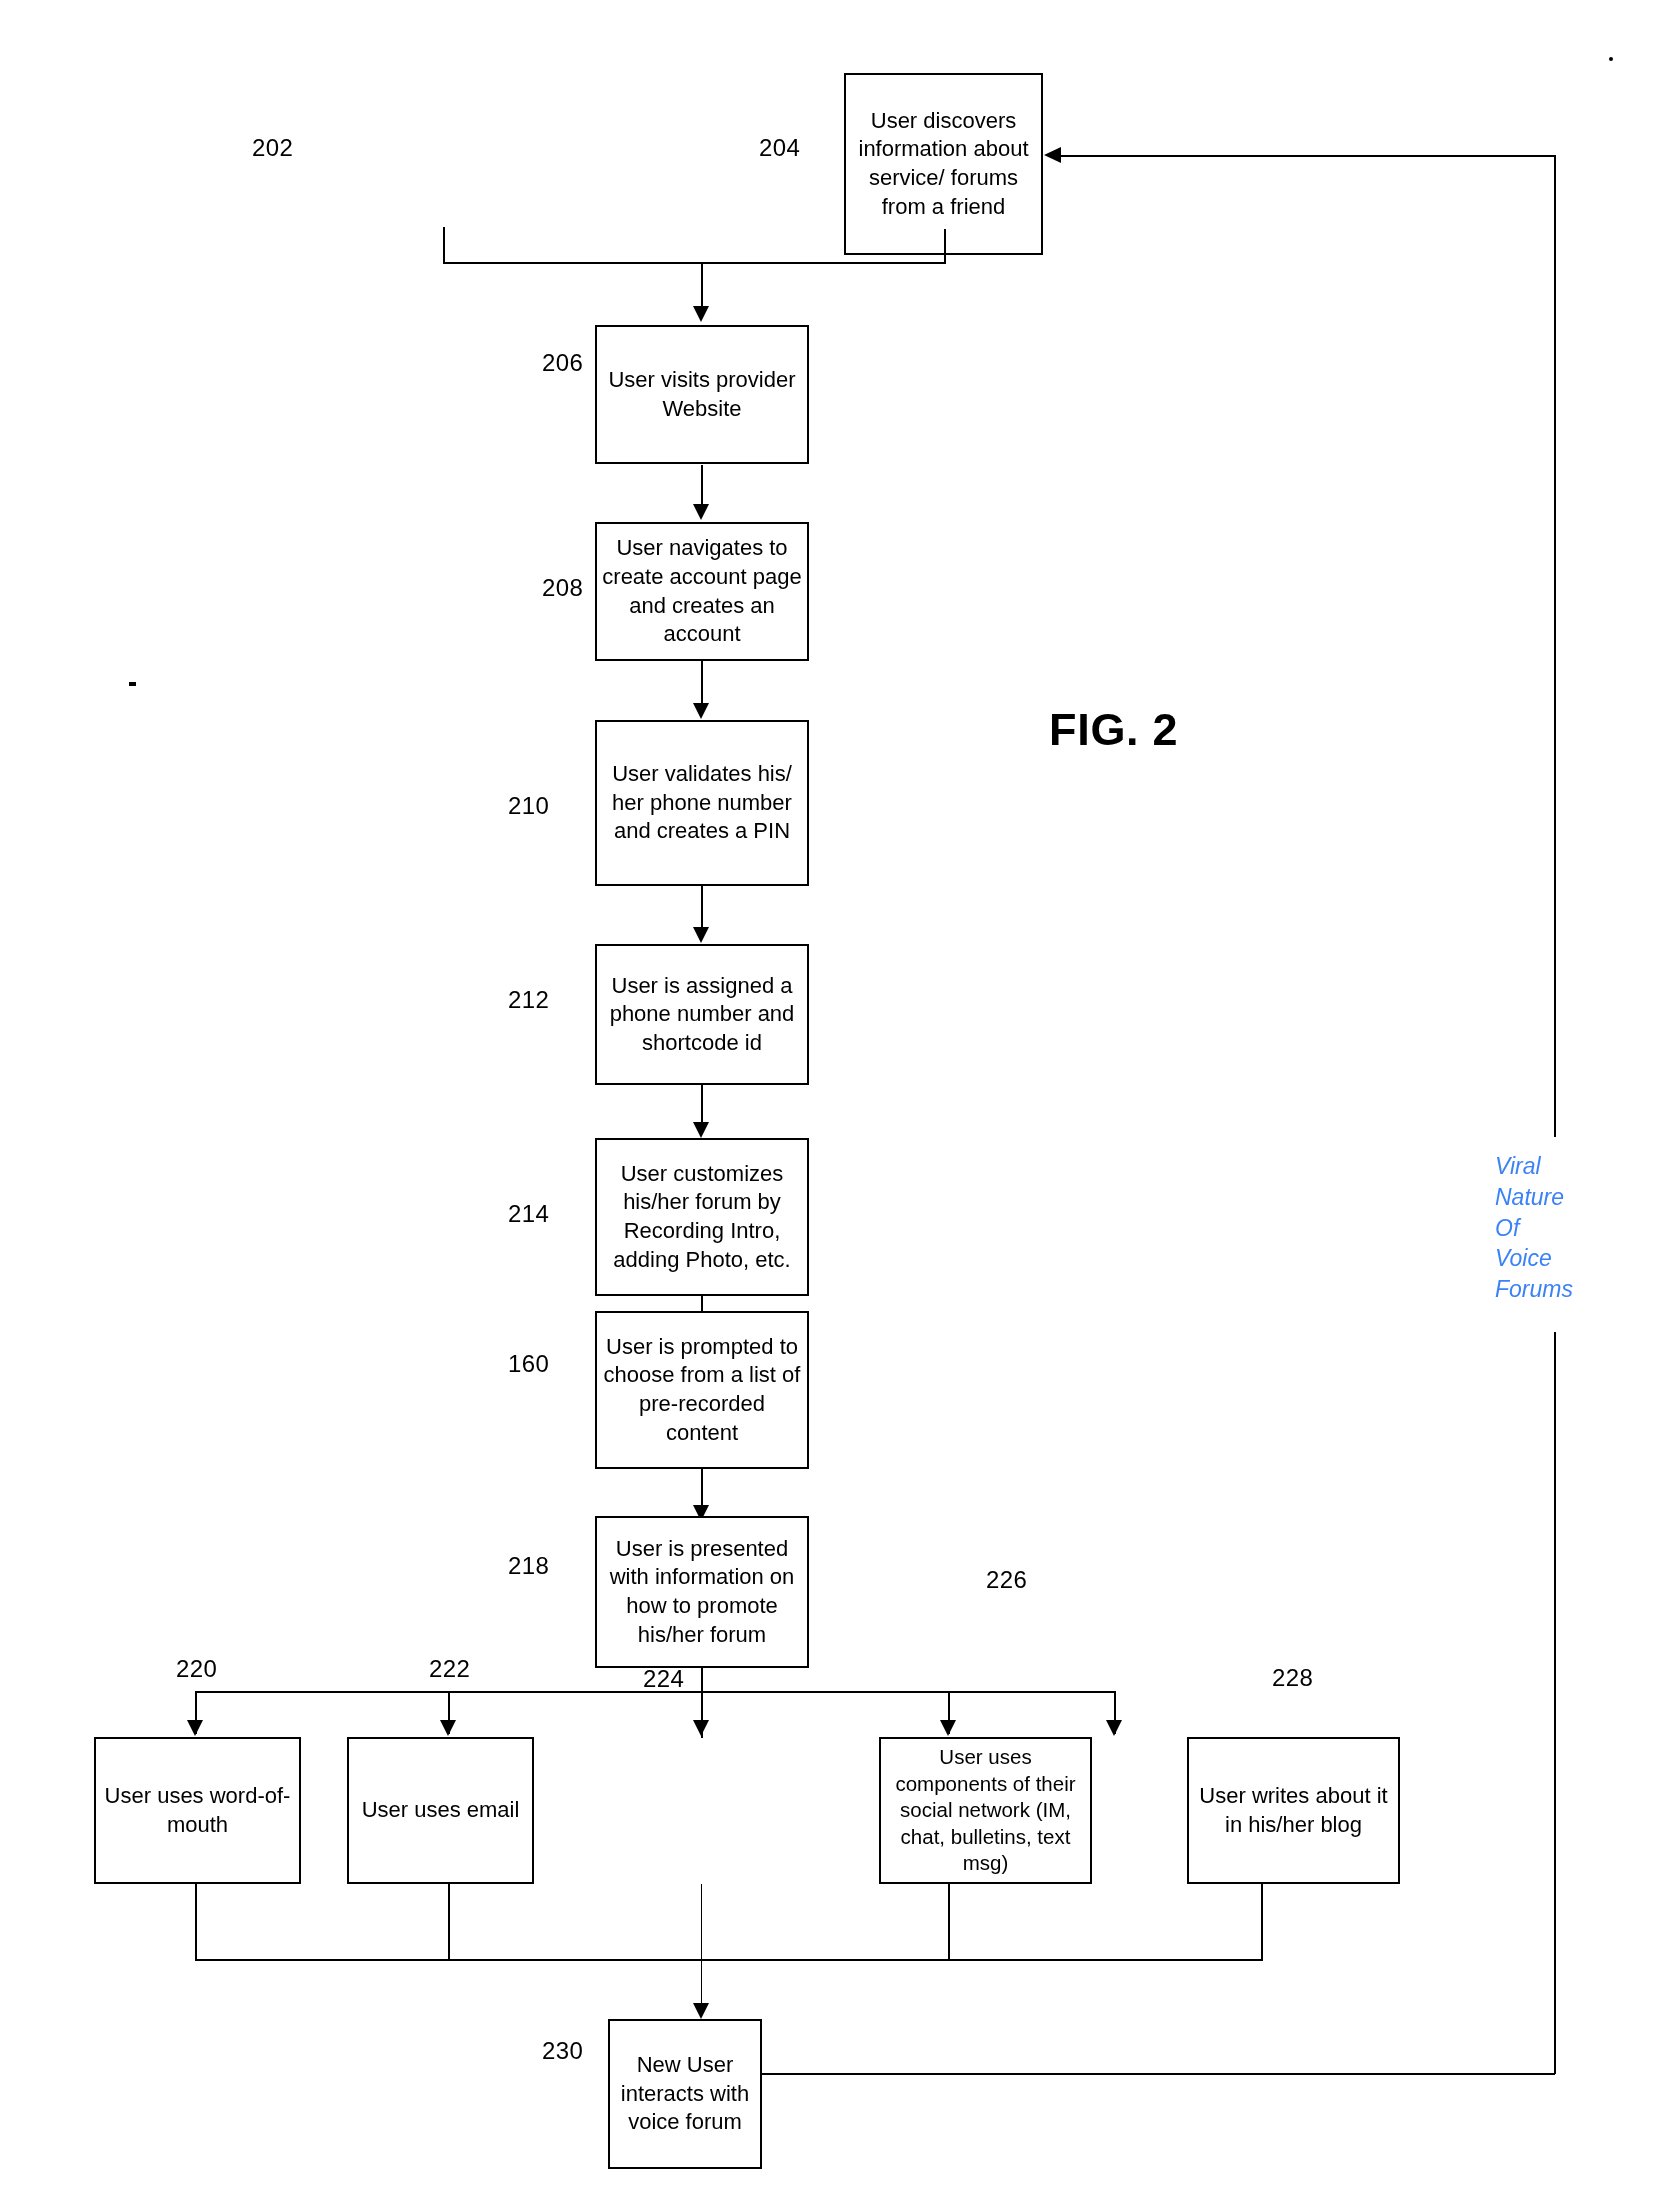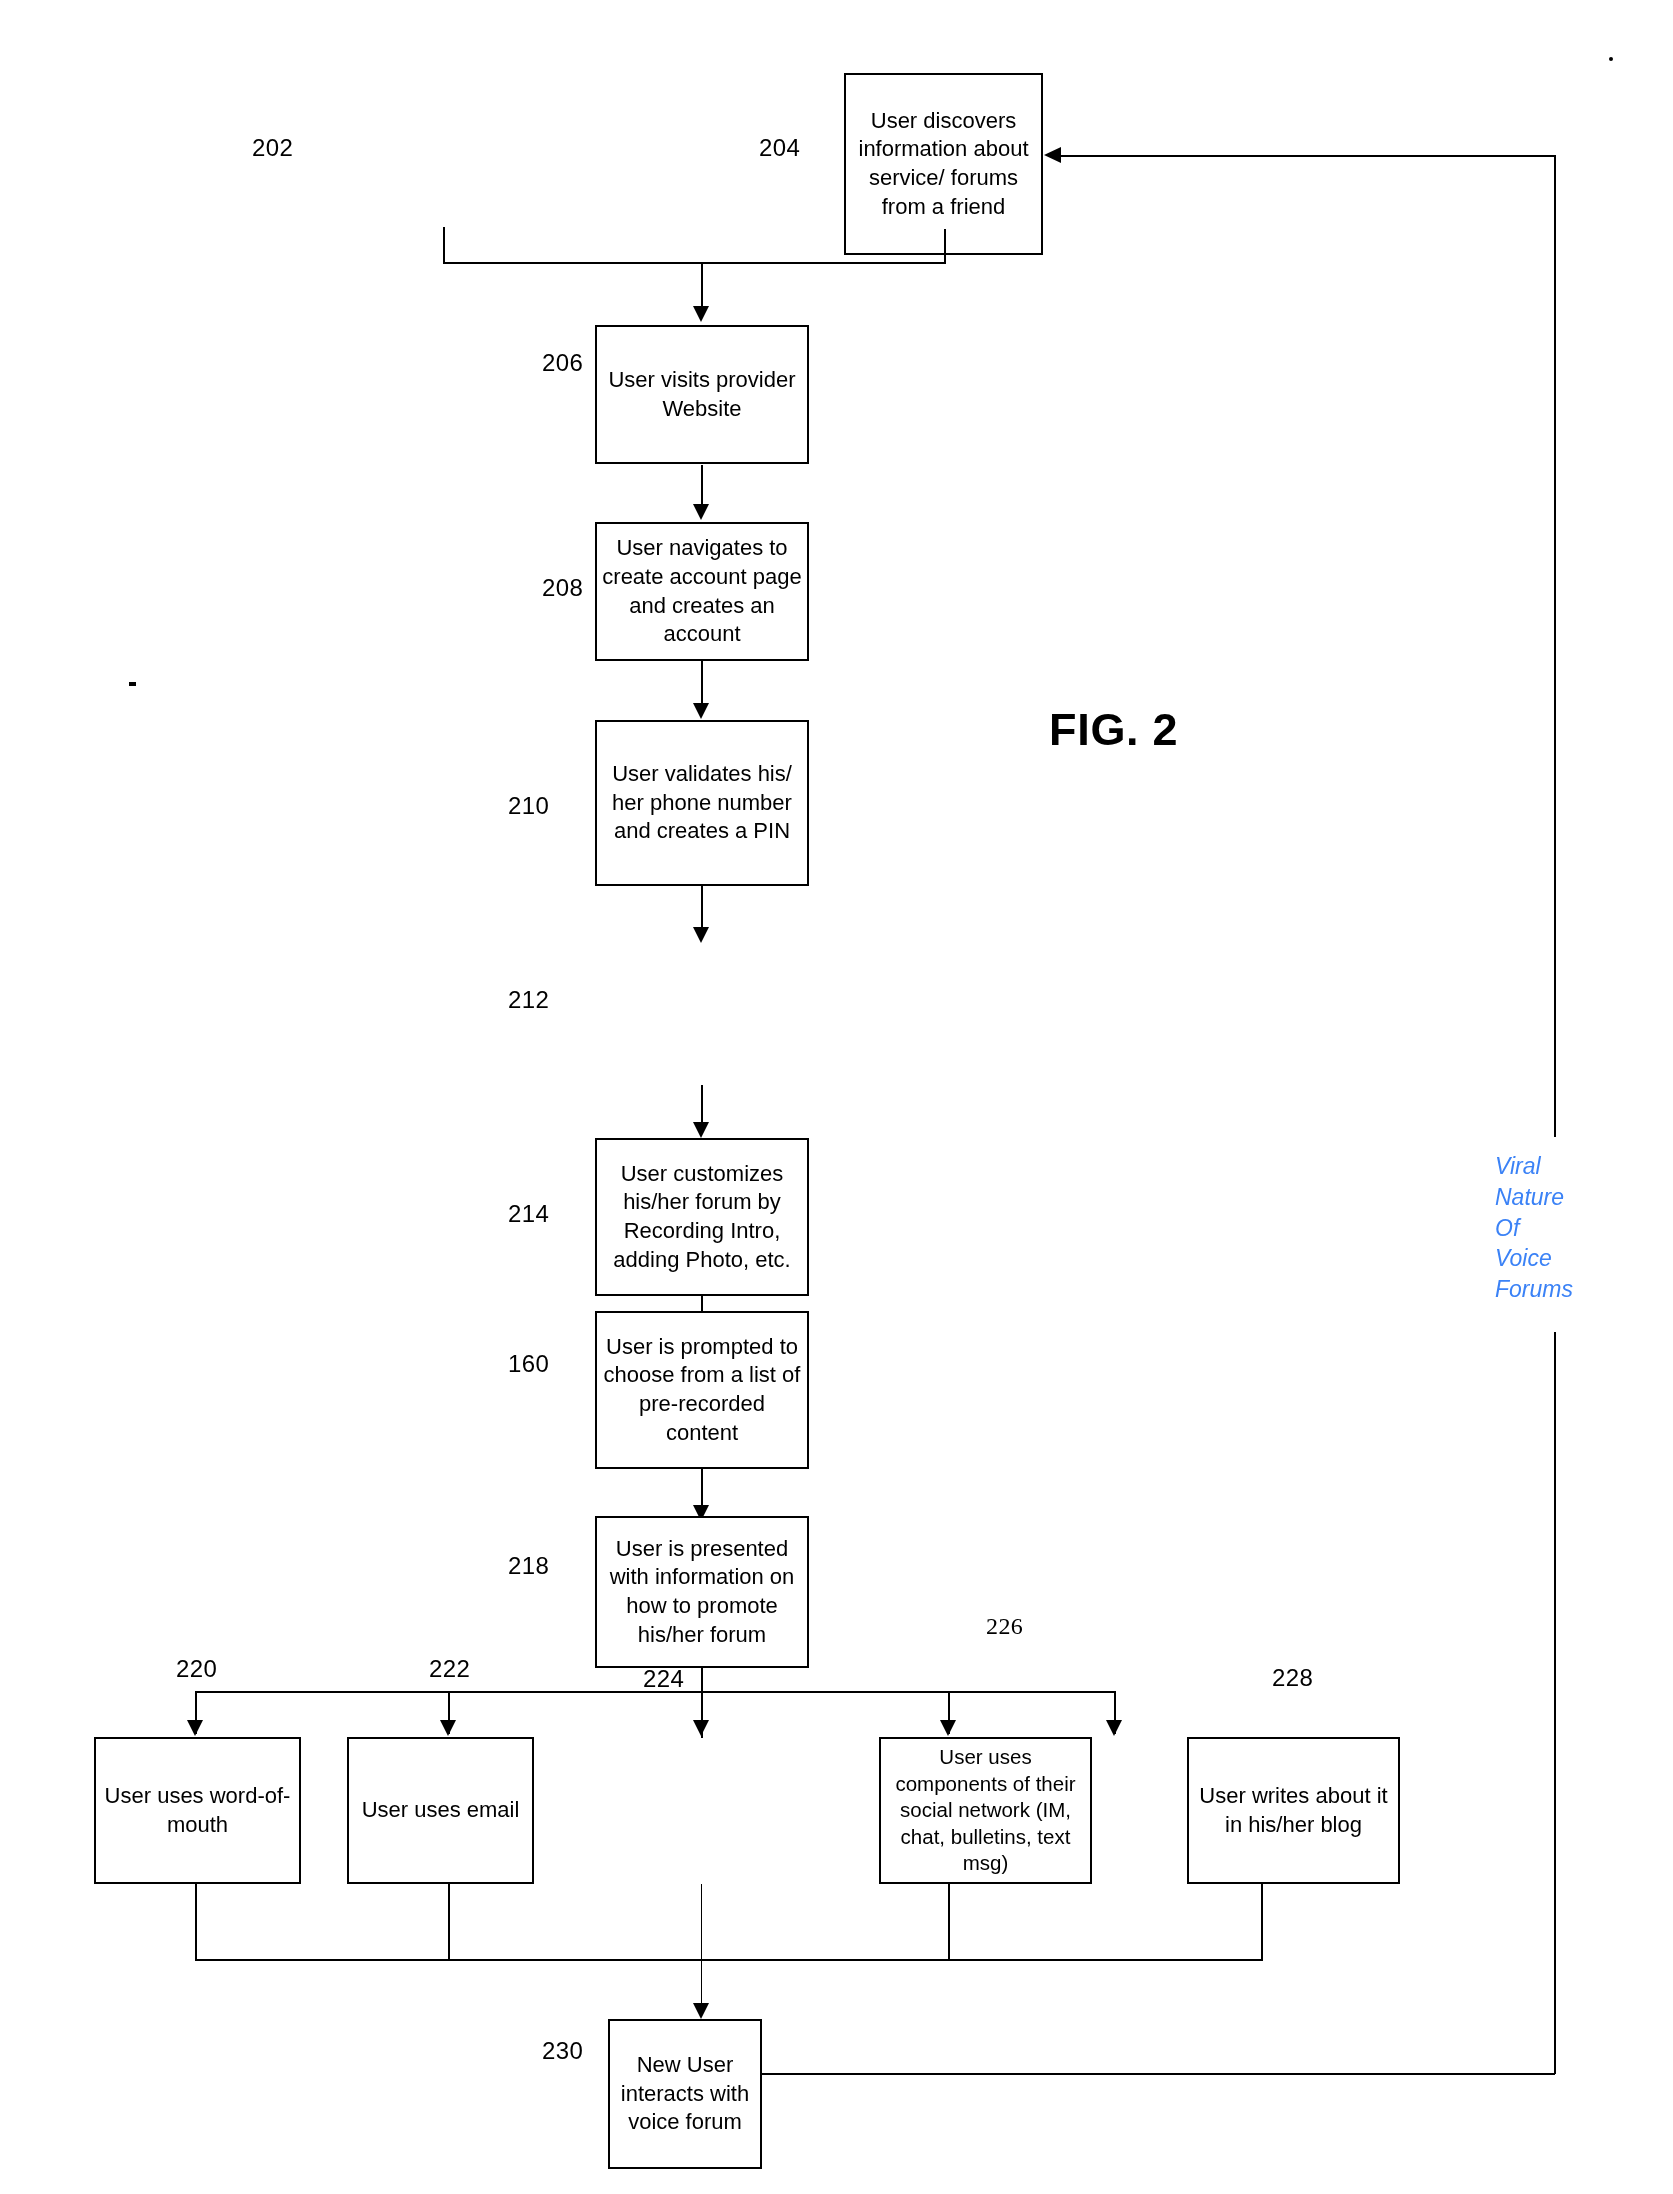--- a/index.html
+++ b/index.html
@@ -151,20 +151,23 @@
   <div class="arrow-down" style="left:693px; top:703px;"></div>
 
   <div class="ref" style="left:508px; top:792px;">210</div>
   <div class="box" style="left:595px; top:720px; width:214px; height:166px;">
     <span>User validates his/ her phone number and creates a PIN</span>
   </div>
   <div class="vline" style="left:701px; top:885px; height:43px;"></div>
   <div class="arrow-down" style="left:693px; top:927px;"></div>
 
   <div class="ref" style="left:508px; top:986px;">212</div>
+  <div class="box" style="left:595px; top:944px; width:214px; height:141px;">
+    <span>User is assigned a phone number and shortcode id</span>
+  </div>
   <div class="vline" style="left:701px; top:1085px; height:38px;"></div>
   <div class="arrow-down" style="left:693px; top:1122px;"></div>
 
   <div class="ref" style="left:508px; top:1200px;">214</div>
   <div class="box" style="left:595px; top:1138px; width:214px; height:158px;">
     <span>User customizes his/her forum by Recording Intro, adding Photo, etc.</span>
   </div>
   <div class="vline" style="left:701px; top:1296px; height:37px;"></div>
   <div class="arrow-down" style="left:693px; top:1332px;"></div>
 
@@ -194,21 +197,21 @@
 
   <div class="vline" style="left:948px; top:1691px; height:43px;"></div>
   <div class="arrow-down" style="left:940px; top:1720px;"></div>
 
   <div class="vline" style="left:1114px; top:1691px; height:43px;"></div>
   <div class="arrow-down" style="left:1106px; top:1720px;"></div>
 
   <div class="ref" style="left:176px; top:1655px;">220</div>
   <div class="ref" style="left:429px; top:1655px;">222</div>
   <div class="ref" style="left:643px; top:1665px;">224</div>
-  <div class="ref" style="left:986px; top:1613px;font-family:Liberation Serif, serif;">226</div>
+  <div class="ref" style="left:986px; top:1566px;">226</div>
   <div class="ref" style="left:1272px; top:1664px;">228</div>
 
   <div class="box" style="left:94px; top:1737px; width:207px; height:147px;">
     <span>User uses word-of-mouth</span>
   </div>
 
   <div class="box" style="left:347px; top:1737px; width:187px; height:147px;">
     <span>User uses email</span>
   </div>
 

